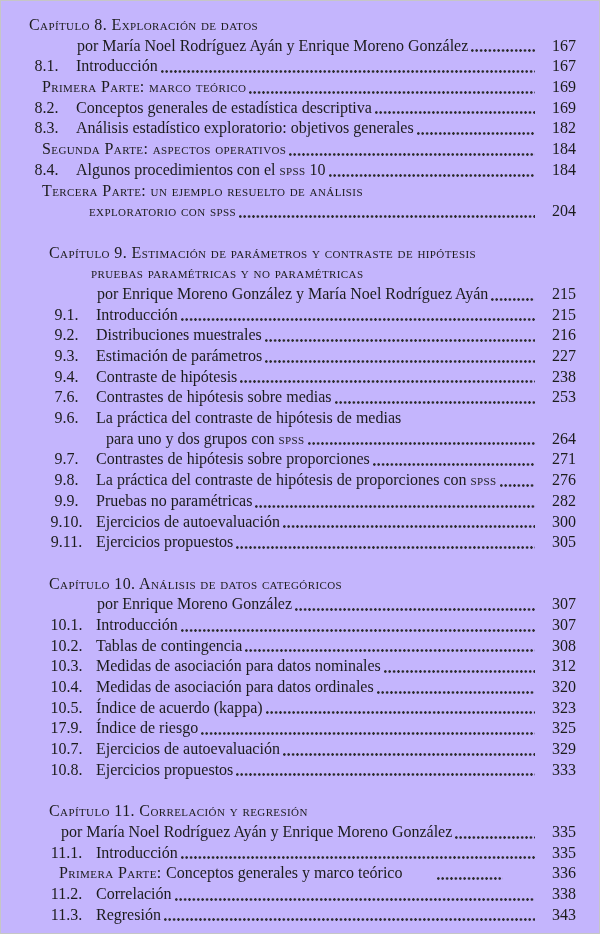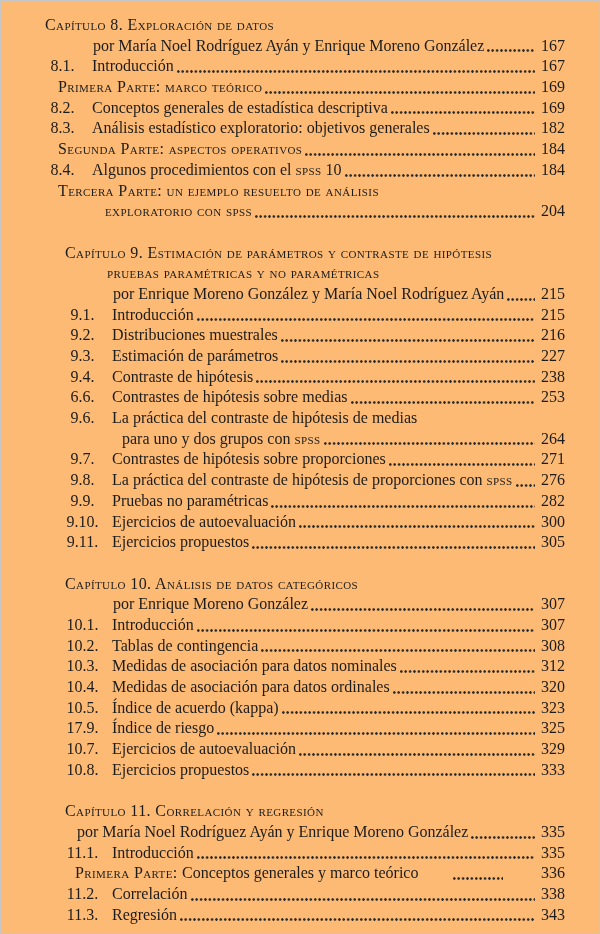--- a/index.html
+++ b/index.html
@@ -1,22 +1,22 @@
 <!DOCTYPE html>
 <html><head>
 <meta charset="utf-8">
 <style>
   html, body { margin: 0; padding: 0; background: #ffffff; }
   .page {
     position: relative;
     width: 600px; height: 934px;
     box-sizing: border-box;
-    background: #fdba74;
+    background: #c4b5fd;
     border: 1px solid #c6c6c6;
-    padding: 14px 12px 0 16px;
+    padding: 14px 12px 0 0;
     font-family: "Liberation Serif", "DejaVu Serif", serif;
     font-size: 16px;
     color: #1c1c1c;
     overflow: hidden;
   }
   .block + .block { margin-top: 20.7px; margin-left: 20px; }
   .row {
     display: flex;
     align-items: baseline;
     line-height: 20.7px;
@@ -27,21 +27,21 @@
   .txt { flex: 0 0 auto; }
   .sc { font-variant: small-caps; letter-spacing: 0.4px; }
   .leader { flex: 1 1 0; min-width: 6px; position: relative; align-self: stretch; }
   .leader::after {
     content: "";
     position: absolute; left: 3px; right: 6px; bottom: 4px; height: 3px;
     background-image: radial-gradient(circle at 1.3px 1.5px, #2b2b2b 1.1px, rgba(0,0,0,0) 1.45px);
     background-size: 4.4px 3px;
     background-repeat: repeat-x;
   }
-  .pg { flex: 0 0 46px; text-align: left; }
+  .pg { flex: 0 0 46px; text-align: center; }
   
   .k-chapter  { padding-left: 28px; }
   .k-subtitle { padding-left: 70px; text-align: right; }
   .k-por      { padding-left: 76px; }
   .k-porwide  { padding-left: 40px; }
   .k-part     { padding-left: 41px; }
   .k-partcont { padding-left: 40px; margin-left: 48px; }
   .k-part2    { padding-left: 38px; gap: 32px; }
   .k-entry    { padding-left: 28px; }
   .k-cont     { padding-left: 85px; }
@@ -133,21 +133,21 @@
           <span class="leader"></span>
           <span class="pg">227</span>
         </div>
         <div class="row k-entry">
           <span class="num">9.4.</span>
           <span class="txt"><span>Contraste de hipótesis</span></span>
           <span class="leader"></span>
           <span class="pg">238</span>
         </div>
         <div class="row k-entry">
-          <span class="num">6.6.</span>
+          <span class="num">7.6.</span>
           <span class="txt"><span>Contrastes de hipótesis sobre medias</span></span>
           <span class="leader"></span>
           <span class="pg">253</span>
         </div>
         <div class="row k-entry">
           <span class="num">9.6.</span>
           <span class="txt"><span>La práctica del contraste de hipótesis de medias</span></span>
         </div>
         <div class="row k-cont">
           <span class="txt"><span>para uno y dos grupos con </span><span class="sc">spss</span></span>

